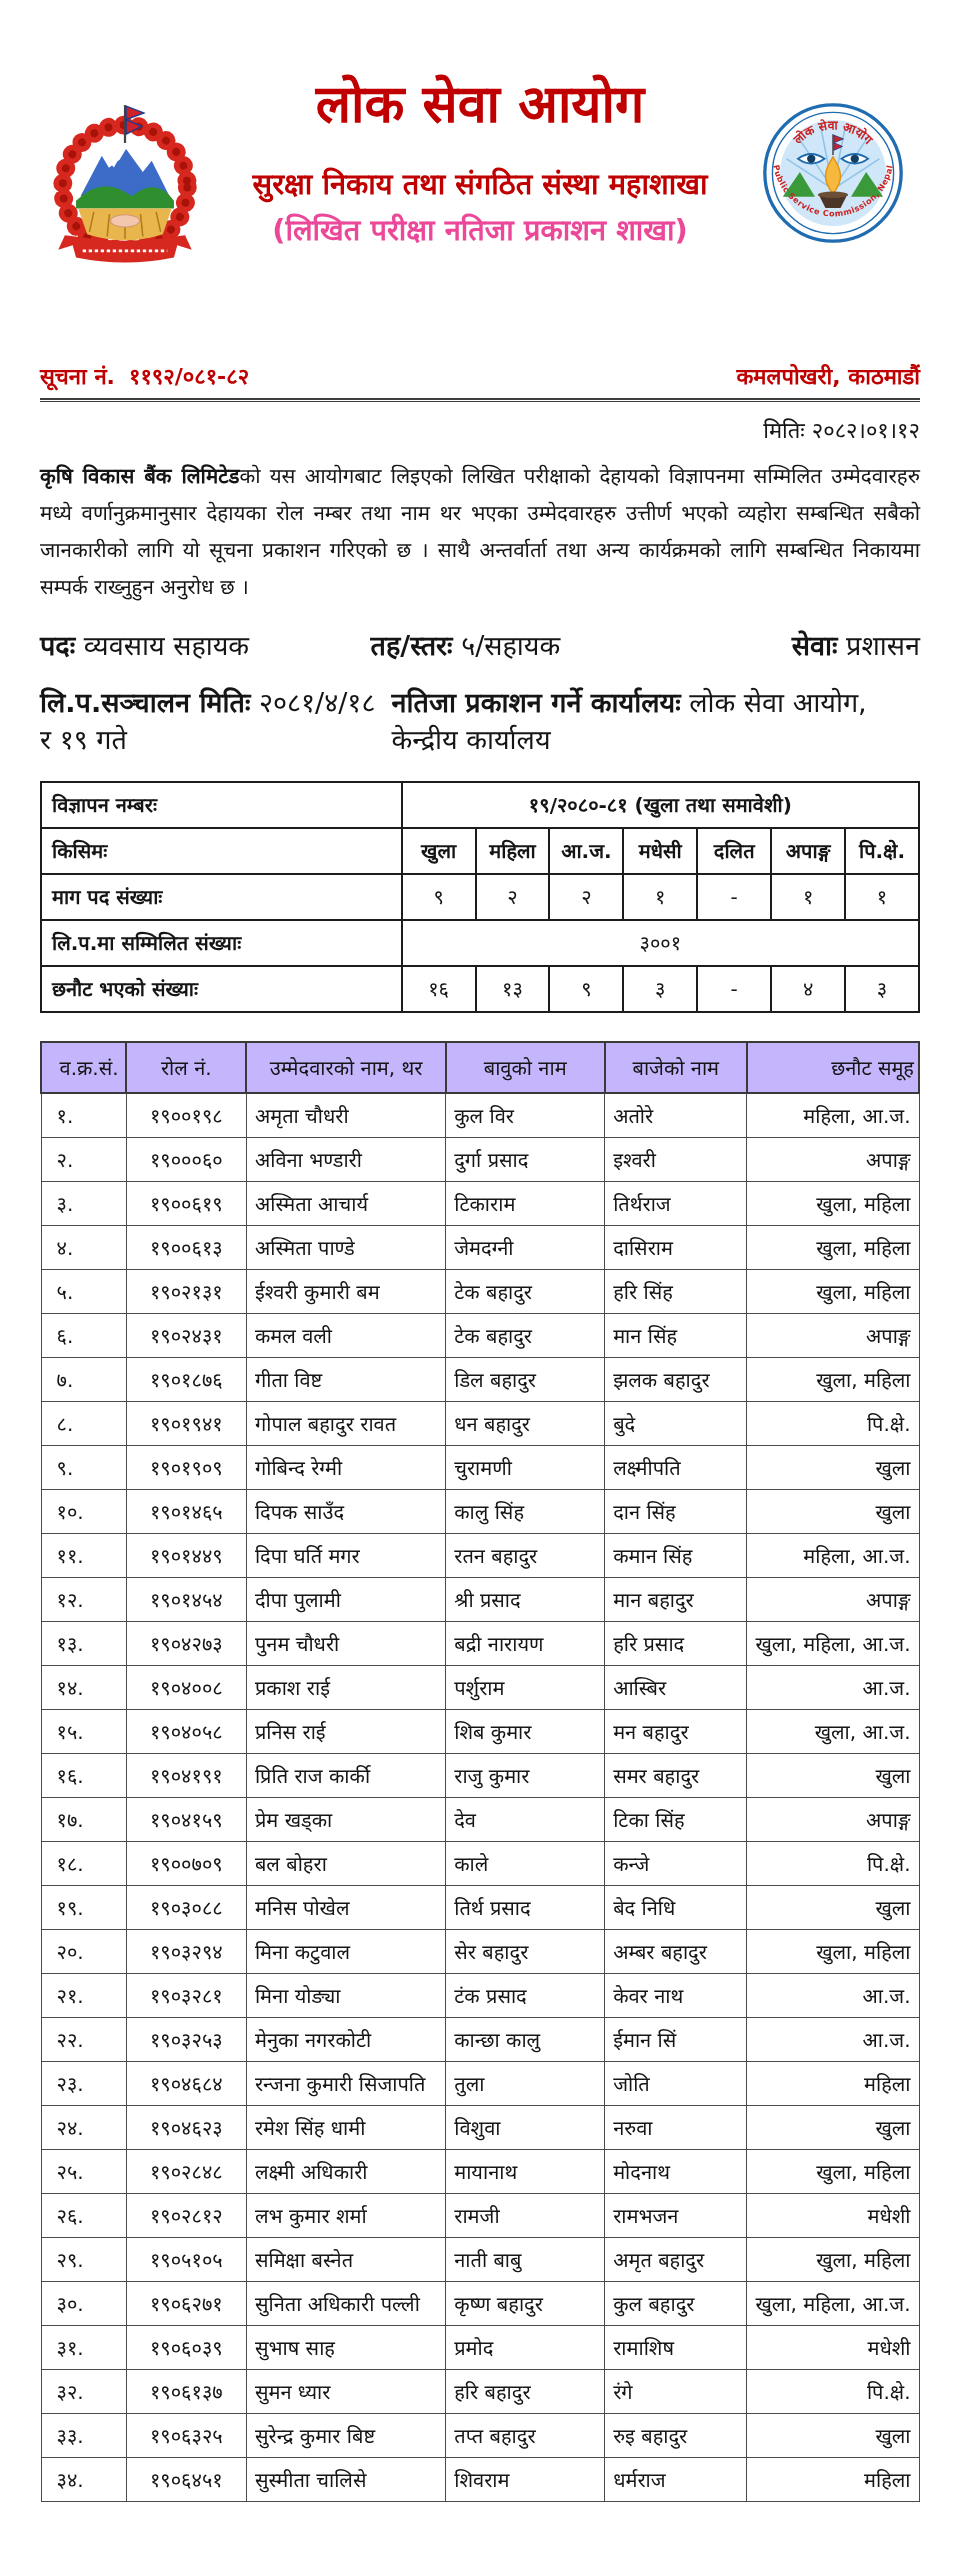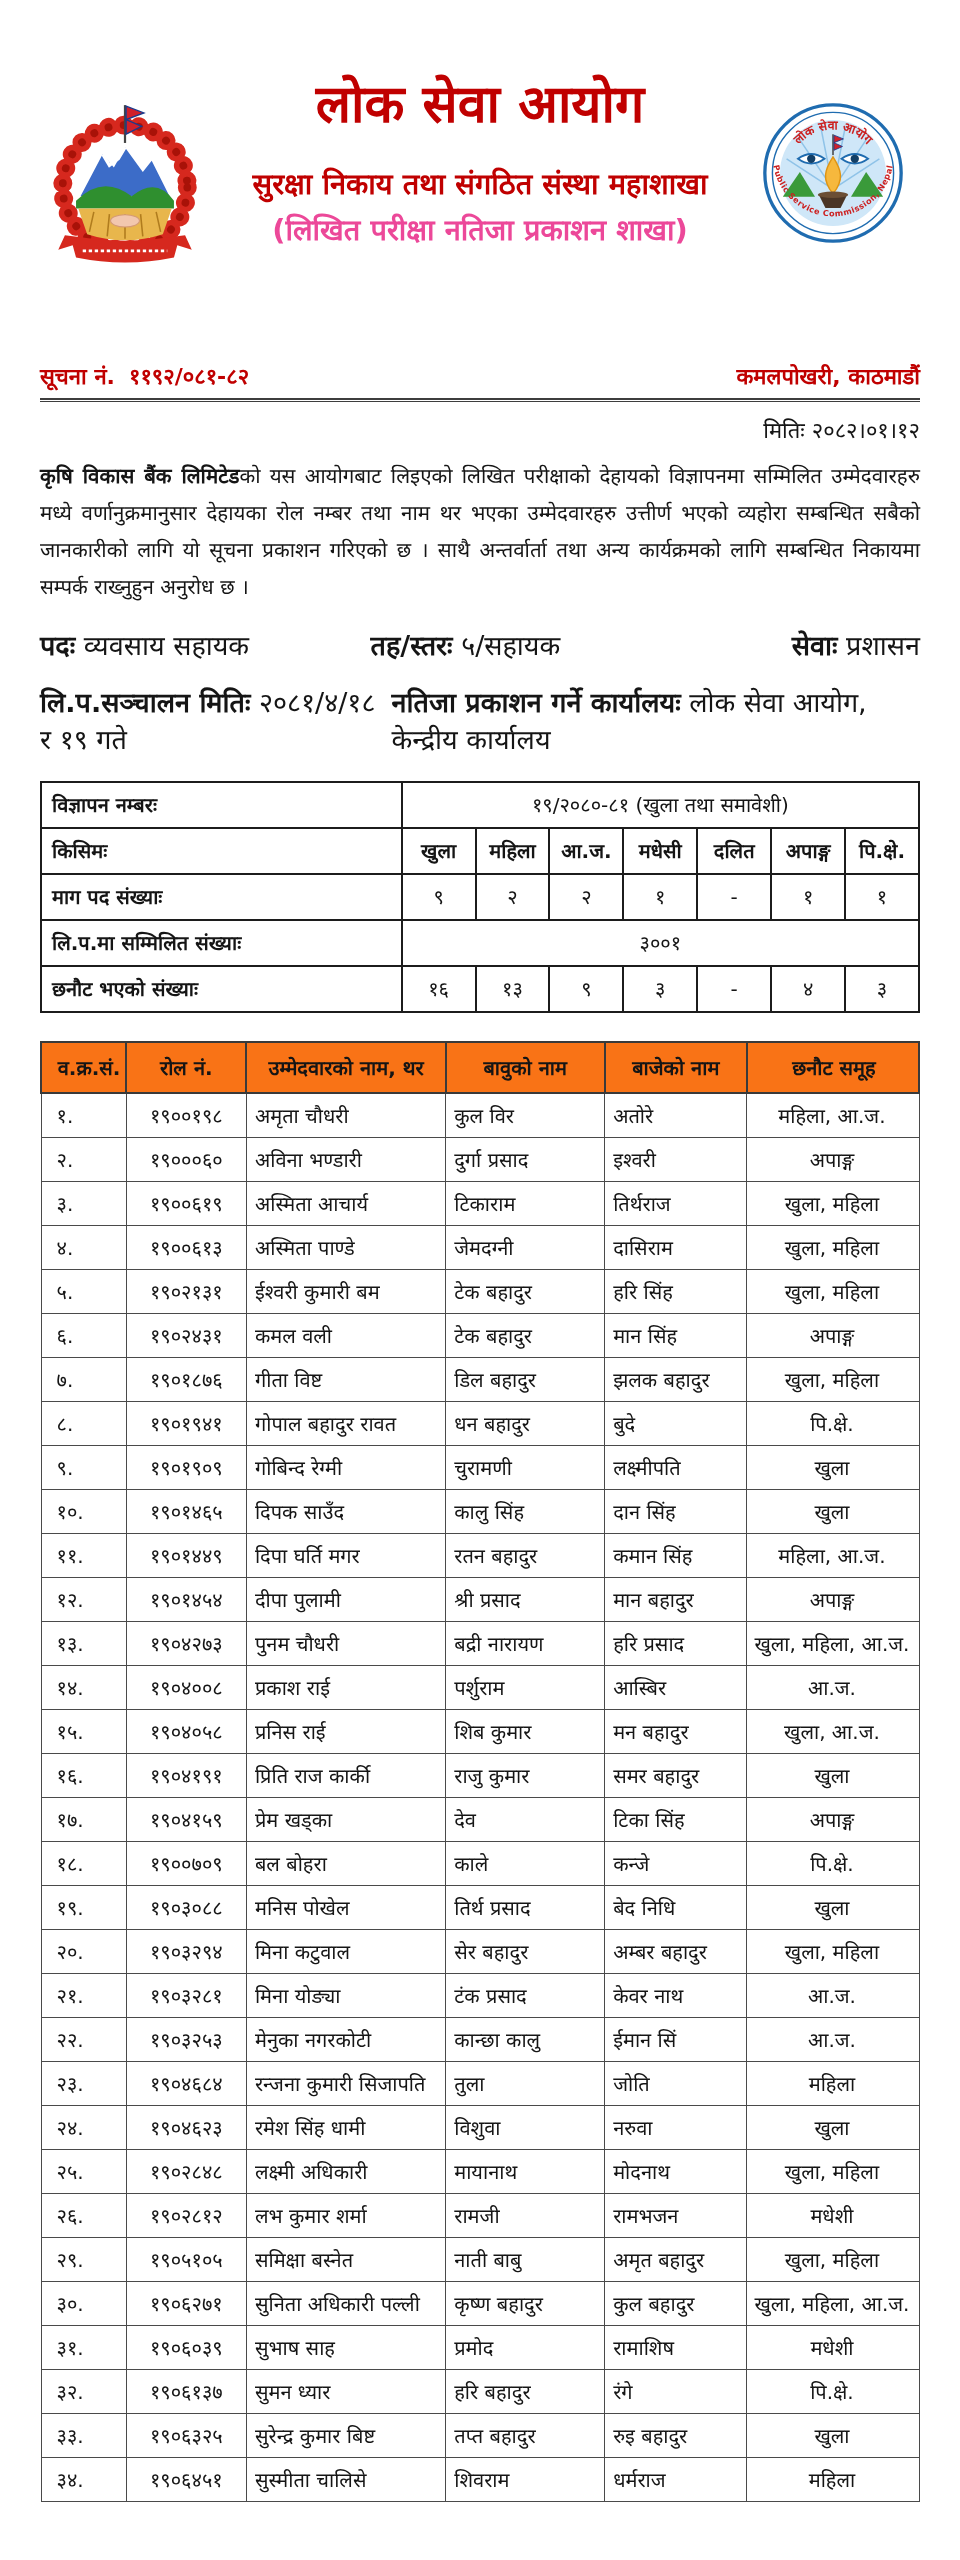--- a/index.html
+++ b/index.html
@@ -29,32 +29,32 @@
   .info-row { display:flex; justify-content:space-between; font-size: 27px; margin-top: 20px; }
   .info-row .lbl { font-weight: bold; }
   
   table { border-collapse: collapse; width: 100%; }
   .summary { margin-top: 24px; font-size: 20px; }
   .summary td { border: 2px solid #1c1c1c; padding: 7px 10px; height: 46px; }
   .summary .label-col { width: 41%; font-weight: bold; text-align: left; }
   .summary .val { text-align: center; width: 8.4%; }
   .summary .span-val { text-align: center; }
   .summary .cat { font-weight: bold; text-align:center; }
-  .summary .advert-val { font-weight: normal; }
+  .summary .advert-val { font-weight: bold; }
   
   .results { margin-top: 28px; font-size: 20px; }
-  .results th { background:#f97316; border: 2px solid #3a3a3a; font-weight: bold;
+  .results th { background:#c4b5fd; border: 2px solid #3a3a3a; font-weight: normal;
     padding: 11px 4px; }
   .results td { border: 1.5px solid #4a4a4a; padding: 8px 8px; height: 27px; }
   .results .c-sn   { text-align: left; padding-left: 15px; width: 9.7%; }
   .results .c-roll { text-align: center; width: 13.7%; }
   .results .c-name { text-align: left; width: 22.7%; }
   .results .c-fa   { text-align: left; width: 18.1%; }
   .results .c-gf   { text-align: left; width: 16.2%; }
-  .results .c-grp  { text-align: center; width: 19.6%; padding-left: 6px; }
+  .results .c-grp  { text-align: right; width: 19.6%; padding-left: 6px; }
 </style>
 </head>
 <body>
 
 <div class="page">
 
   <div class="header">
 
     <svg class="emblem-left" viewBox="0 0 160 160" aria-hidden="true">
 

